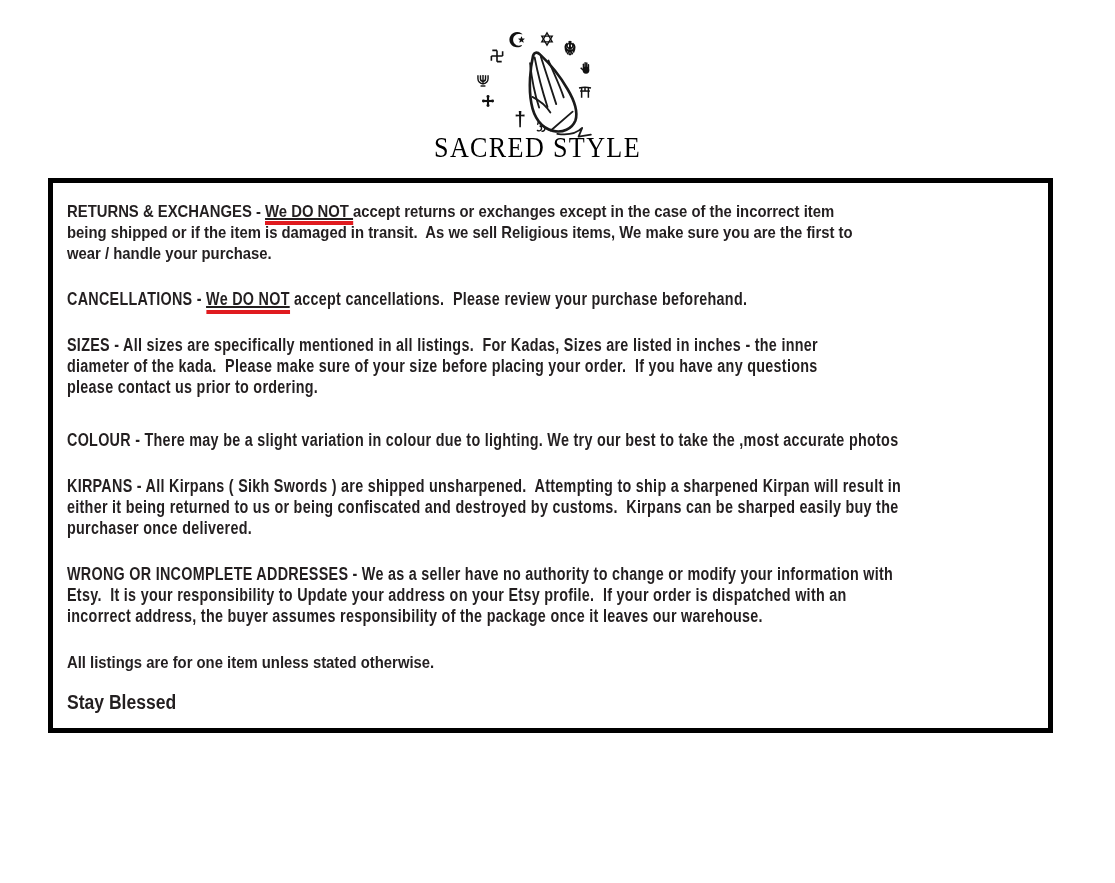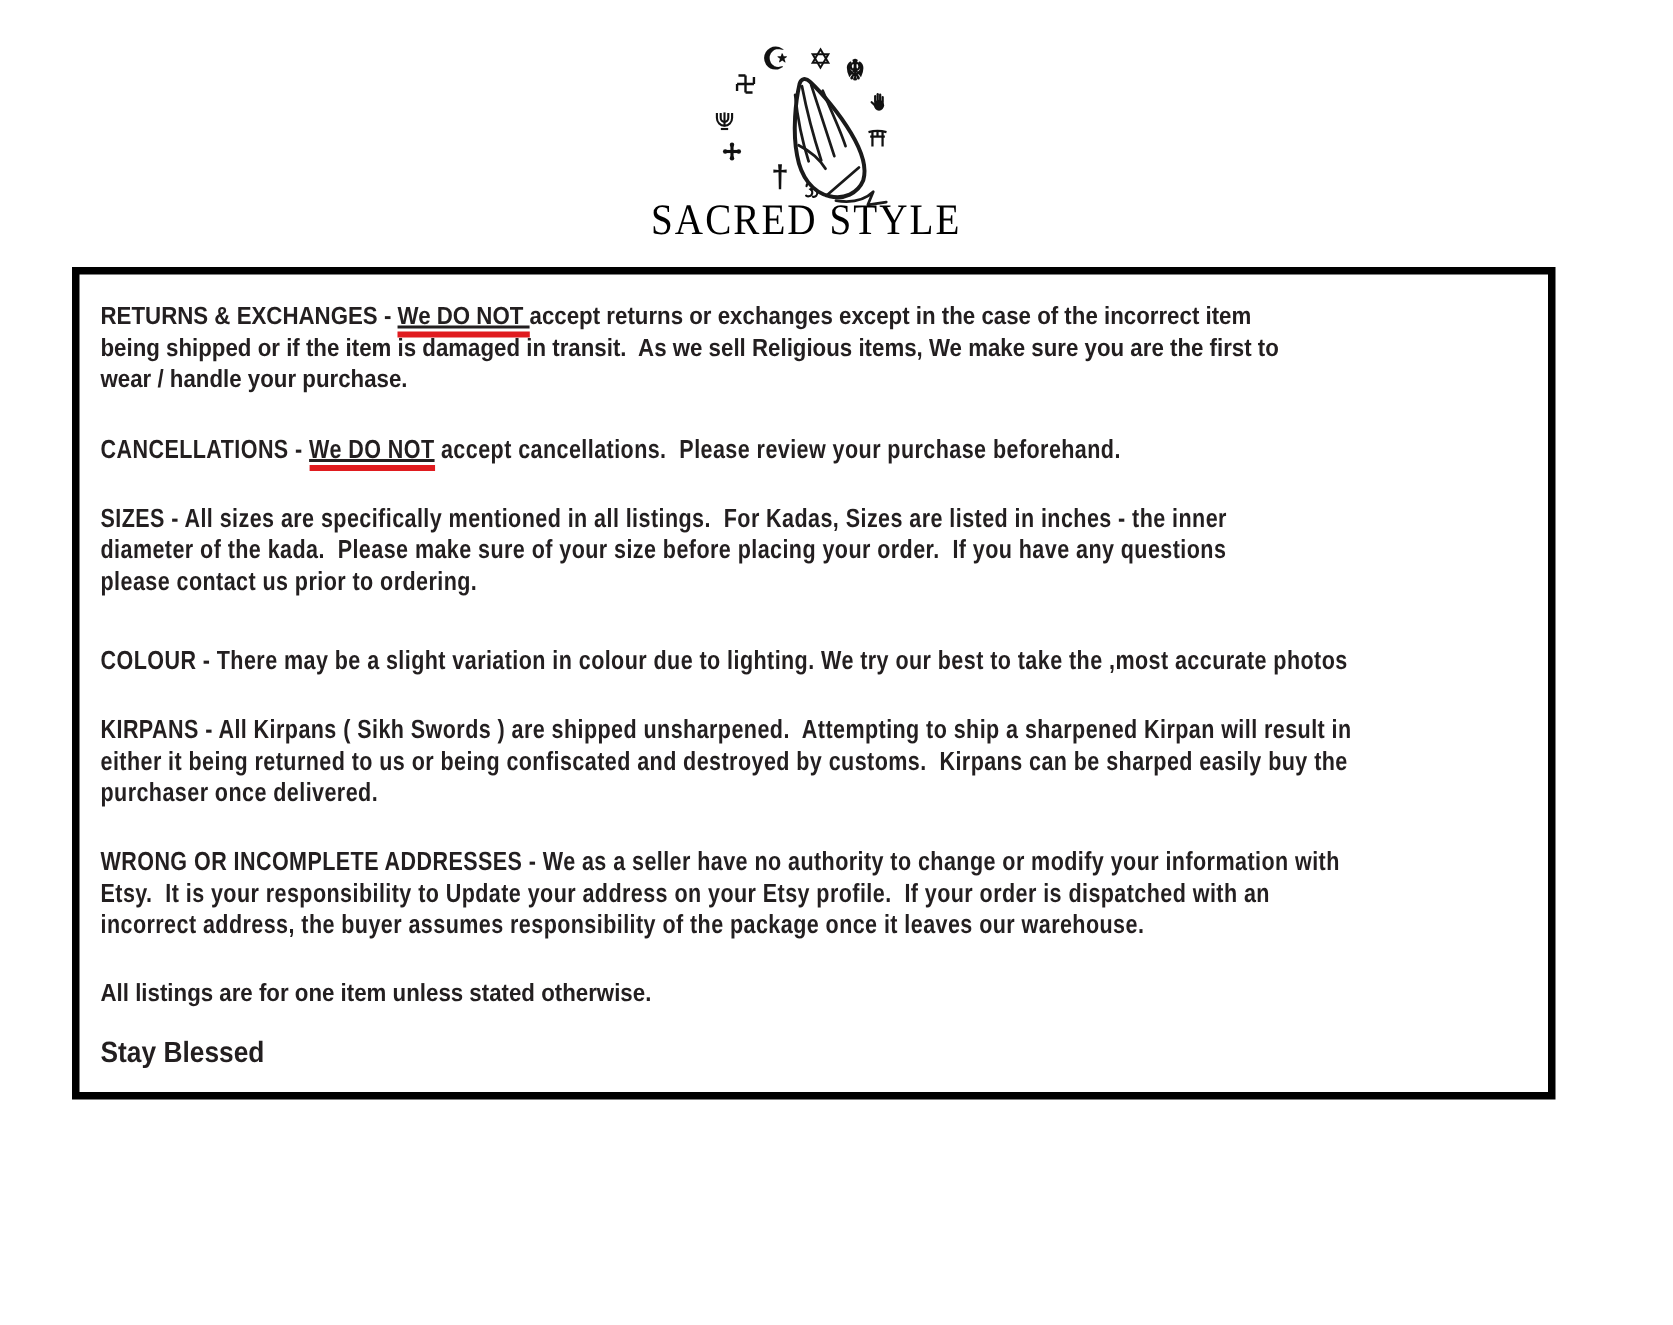--- a/index.html
+++ b/index.html
@@ -24,21 +24,21 @@
     font-family:"Liberation Serif", serif;
     font-size:29px; letter-spacing:1.5px; color:#000;
     transform:scaleX(.9); transform-origin:center top;
   }
 
   
   .policy-box {
     position:absolute; left:48px; top:178px;
     width:965px; height:527px;
     border:5px solid #000;
-    padding:18px 0 0 14px;
+    padding:18px 16px 0 14px;
     box-sizing:content-box;
     background:#fff;
   }
   .para {
     margin:0 0 25px 0;
     font-weight:bold;
     line-height:21px;
     white-space:pre-wrap;
     transform-origin:0 0;
   }

